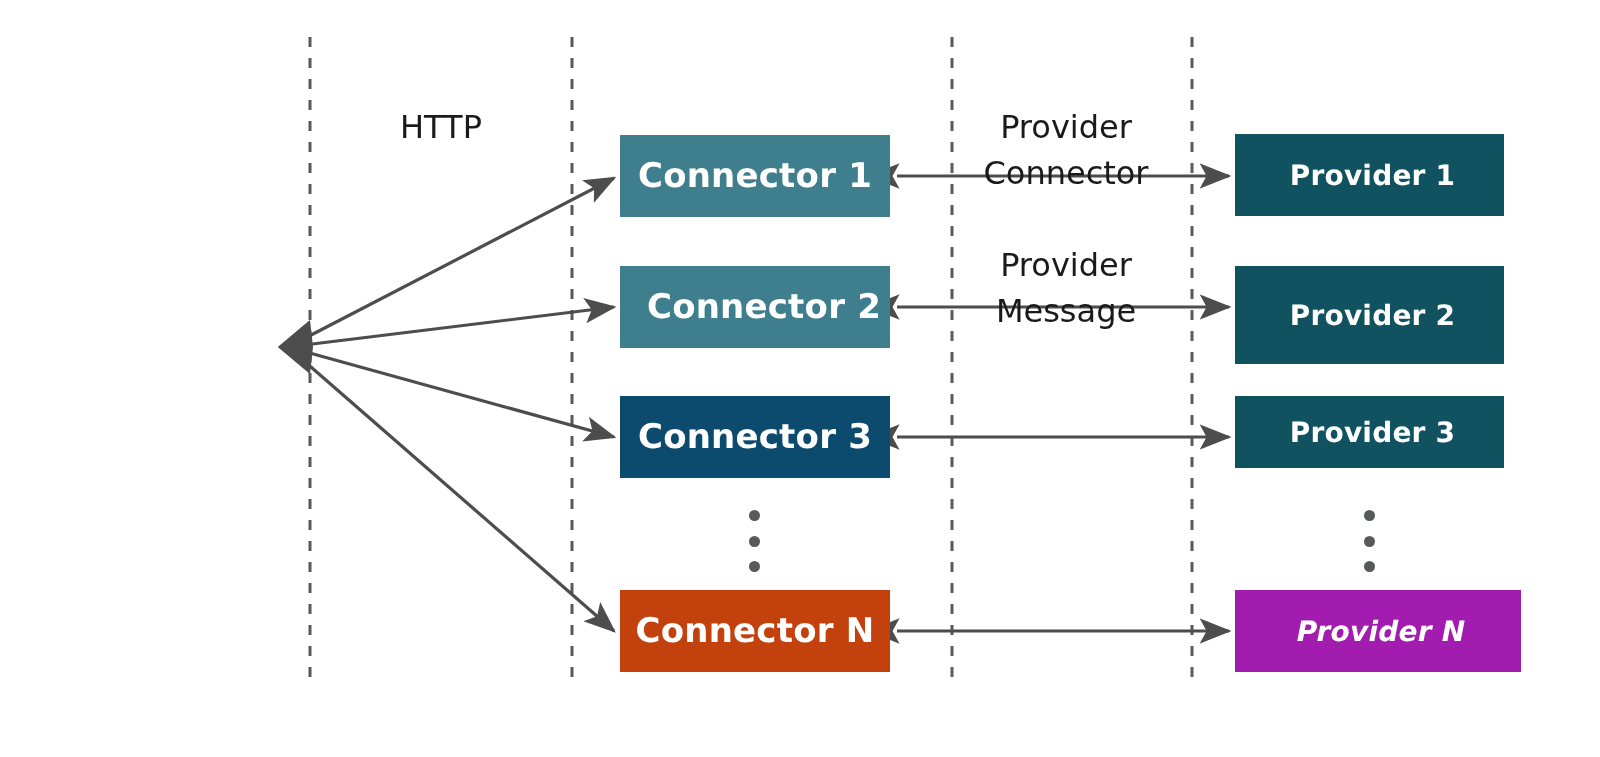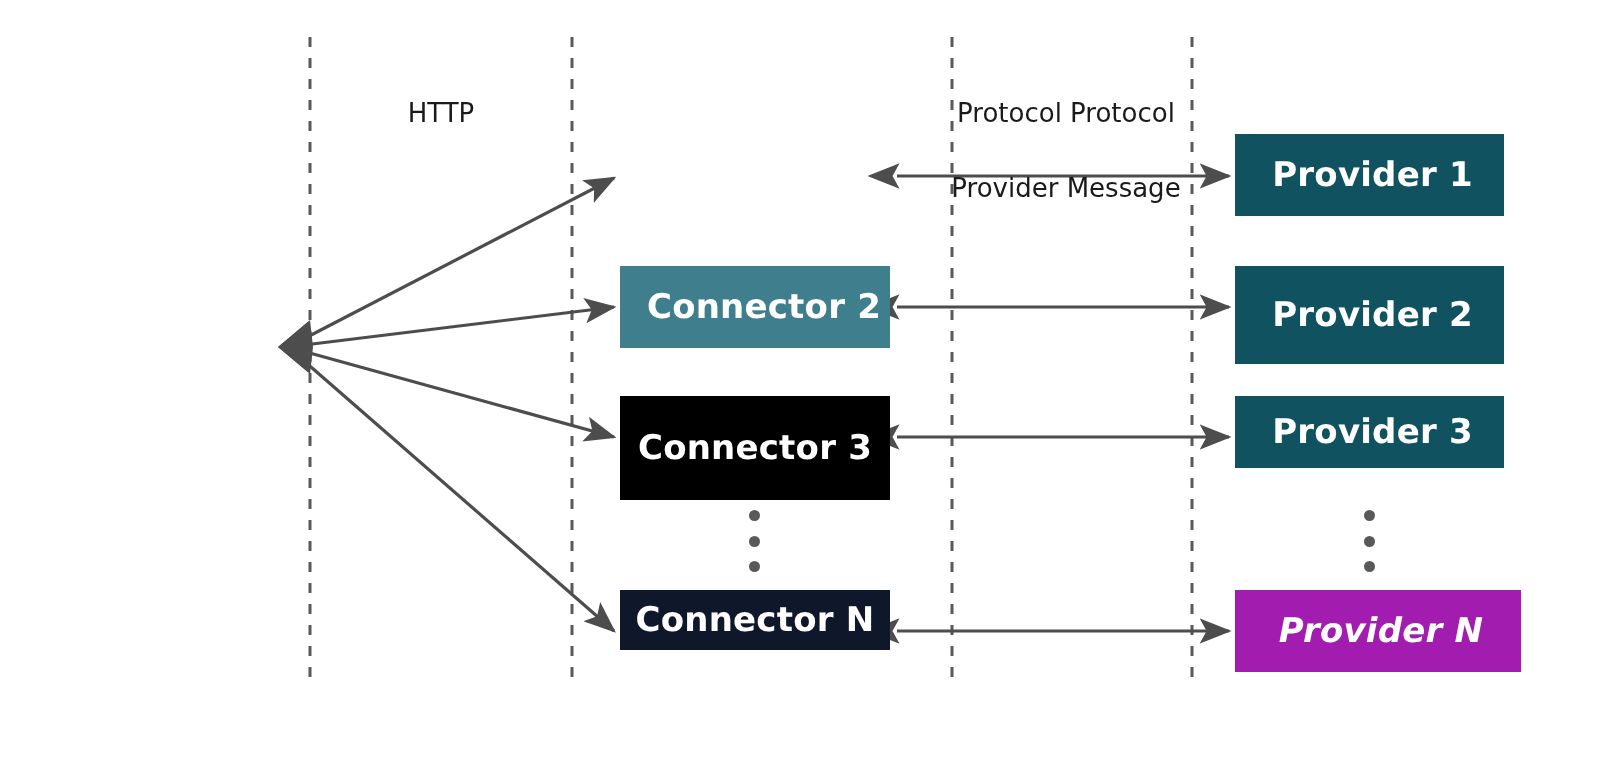--- a/index.html
+++ b/index.html
@@ -36,28 +36,28 @@
     letter-spacing: 0.2px;
     text-rendering: geometricPrecision;
   }
   .node-gateway {
     font-size: 34px;
   }
   .node-connector {
     font-size: 34px;
   }
   .node-provider {
-    font-size: 34px;
+    font-size: 28px;
     padding-left: 6px;
   }
   .zone-label {
     position: absolute;
     text-align: center;
     color: #1a1a1a;
-    font-size: 26px;
+    font-size: 32px;
     line-height: 1.44;
     font-weight: normal;
     white-space: pre-line;
   }
   .ellipsis-dots {
     position: absolute;
     display: flex;
     flex-direction: column;
     align-items: center;
     justify-content: space-between;
@@ -109,31 +109,34 @@
       <line x1="897" y1="631" x2="1229" y2="631" marker-start="url(#arrowStart)" marker-end="url(#arrowEnd)"></line>
     </g>
   </svg>
 
 
   <div class="zone-label" style="left:311px; top:58px; width:260px;">
     <div>HTTP</div>
   </div>
 
   <div class="zone-label" style="left:938px; top:58px; width:256px;">
-    <div>Protocol Protocol</div>
+    <div>Provider Connector</div>
     <div>Provider Message</div>
   </div>
 
+  <div class="node-box node-connector" style="left:620px; top:135px; width:270px; height:82px; background:#3f7f8d;">
+    <span>Connector 1</span>
+  </div>
   <div class="node-box node-connector" style="left:620px; top:266px; width:270px; height:82px; background:#3f7f8d;padding-left:18px;">
     <span>Connector 2</span>
   </div>
-  <div class="node-box node-connector" style="left:620px; top:396px; width:270px; height:104px; background:#000000;text-align:right;">
+  <div class="node-box node-connector" style="left:620px; top:396px; width:270px; height:82px; background:#0c4a6e;text-align:right;">
     <span>Connector 3</span>
   </div>
-  <div class="node-box node-connector" style="left:620px; top:590px; width:270px; height:60px; background:#0f172a;">
+  <div class="node-box node-connector" style="left:620px; top:590px; width:270px; height:82px; background:#c2410c;">
     <span>Connector N</span>
   </div>
 
   <div class="ellipsis-dots" style="left:749px; top:510px; width:11px; height:62px;">
     <span></span>
     <span></span>
     <span></span>
   </div>
 
   <div class="node-box node-provider" style="left:1235px; top:134px; width:269px; height:82px; background:#105260;">

